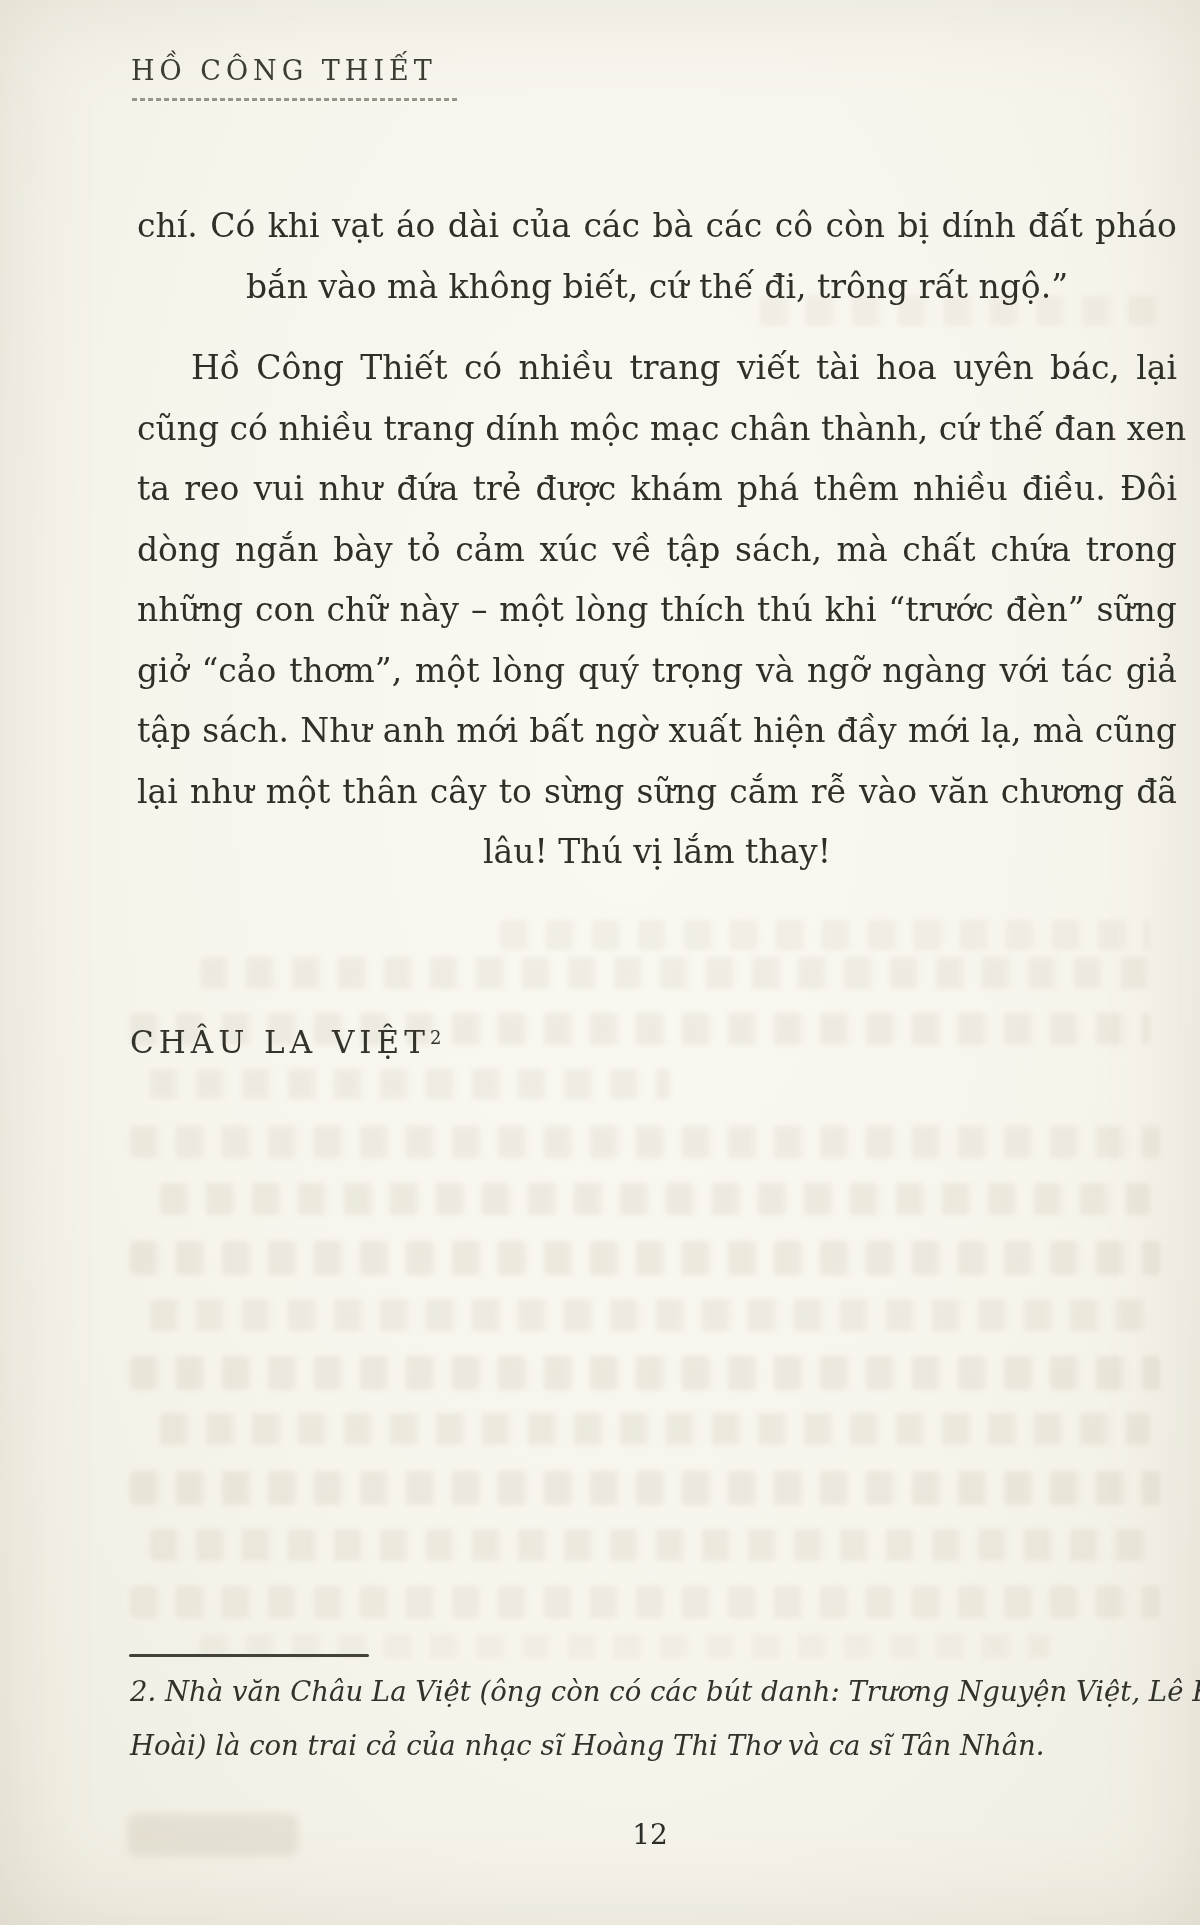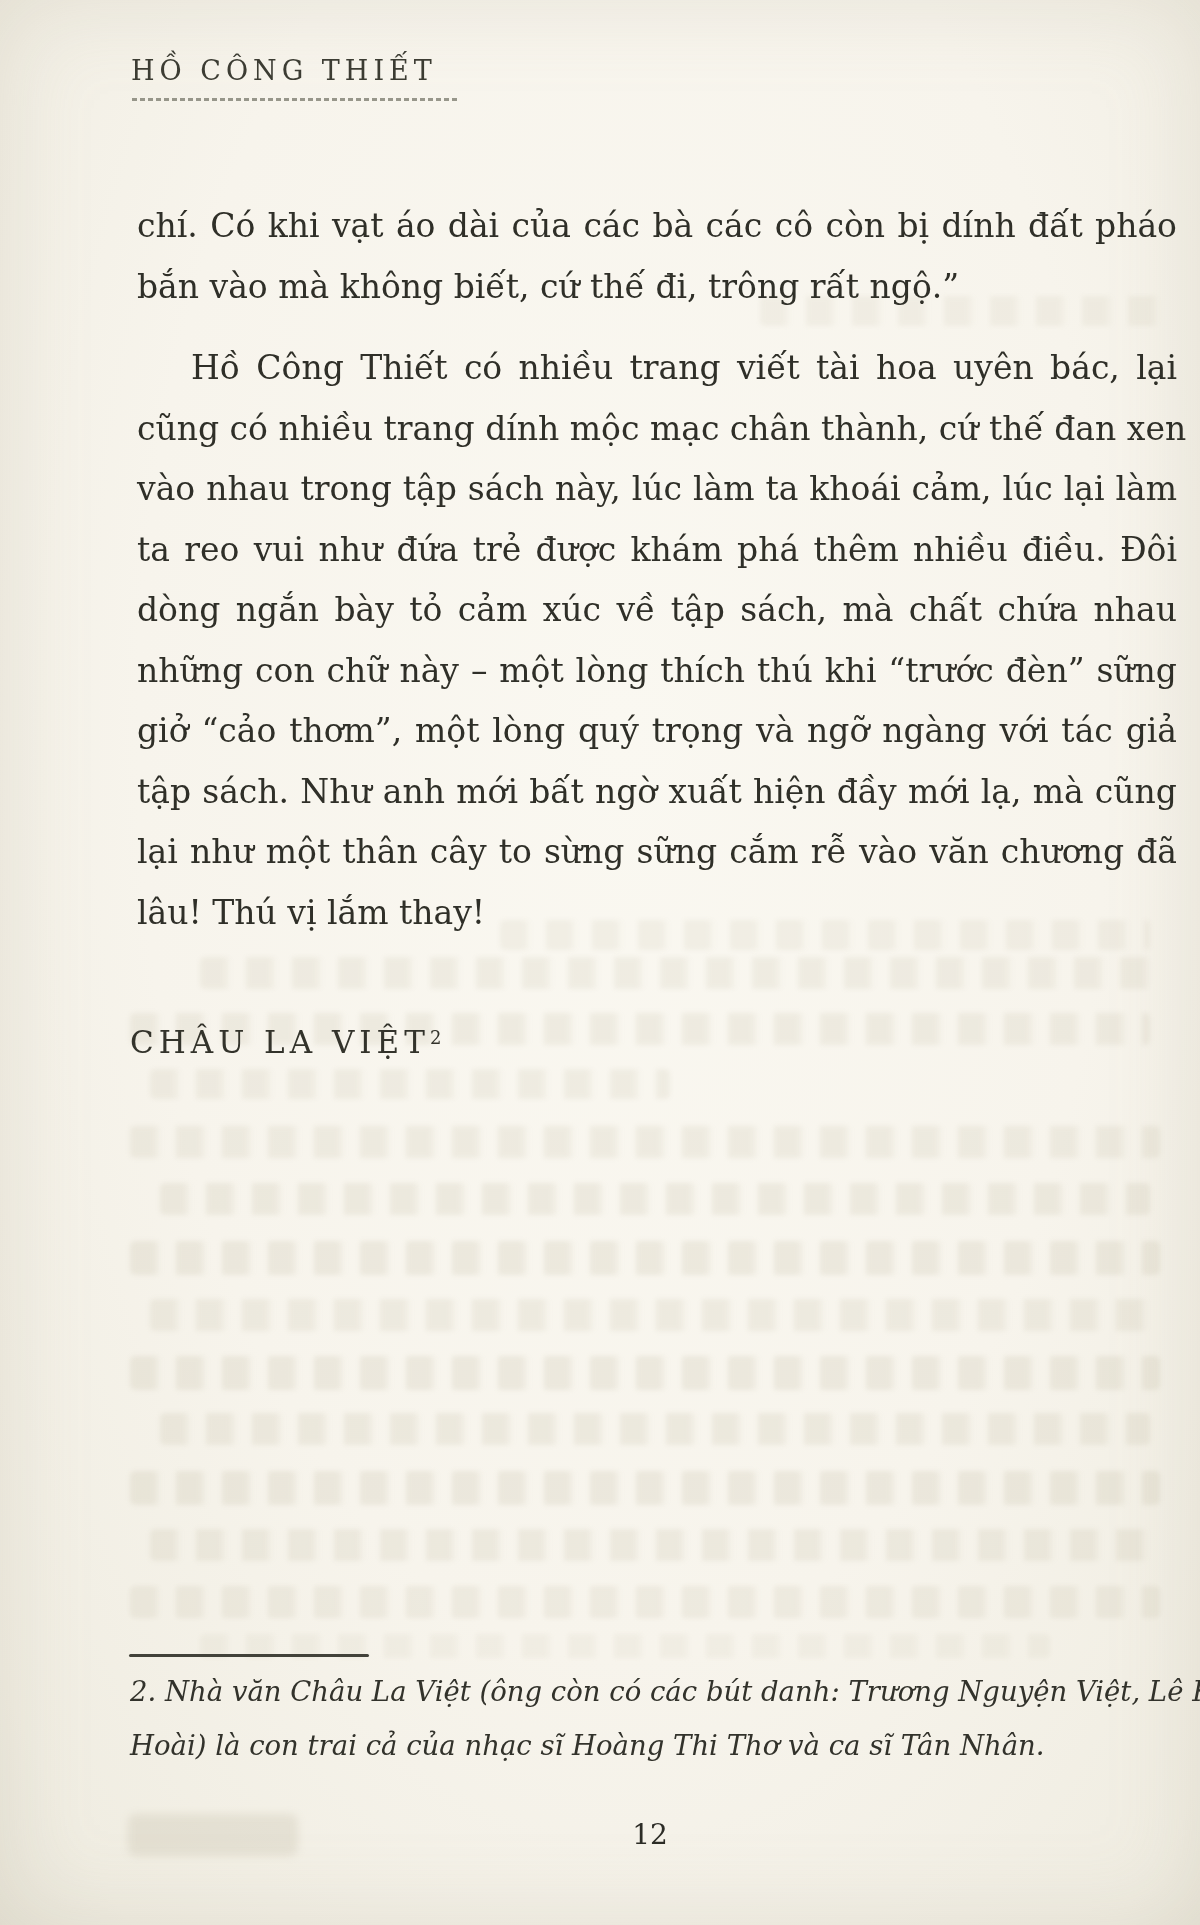--- a/index.html
+++ b/index.html
@@ -24,21 +24,21 @@
     position:absolute;left:132px;top:98px;width:326px;height:3px;
     background:repeating-linear-gradient(90deg,#77776a 0 5px,rgba(119,119,106,0) 5px 8px);
     opacity:.75;
   }
   
   .textblock{
     position:absolute;left:130px;top:196px;width:1040px;
     font-size:33px;color:#2f2f28;margin-left:7px;
   }
   .jline{height:60.5px;line-height:60.5px;text-align:justify;text-align-last:justify;white-space:nowrap;}
-  .lastline{height:60.5px;line-height:60.5px;text-align:left;white-space:nowrap;}
+  .lastline{height:60.5px;line-height:60.5px;text-align:center;white-space:nowrap;}
   .para2{margin-top:21px;}
   .indent1{padding-left:54px;}
   
   .signature{
     position:absolute;left:130px;top:1024px;width:1032px;
     font-size:31px;letter-spacing:5px;color:#33332b;
     white-space:nowrap;
   }
   .signature sup{font-size:18px;letter-spacing:0;vertical-align:9px;}
   
@@ -97,23 +97,22 @@
   <div class="ghost-blob" style="left:128px;top:1814px;width:170px;height:42px;opacity:.55;"></div>
 
   <div class="textblock">
     <div>
       <div class="jline">chí. Có khi vạt áo dài của các bà các cô còn bị dính đất pháo</div>
       <div class="lastline">bắn vào mà không biết, cứ thế đi, trông rất ngộ.”</div>
     </div>
     <div class="para2">
       <div class="jline indent1">Hồ Công Thiết có nhiều trang viết tài hoa uyên bác, lại</div>
       <div class="jline">cũng có nhiều trang dính mộc mạc chân thành, cứ thế đan xen</div>
-      <div class="jline">vào nhau trong tập sách này, lúc làm ta khoái cảm, lúc lại làm</div>
       <div class="jline">ta reo vui như đứa trẻ được khám phá thêm nhiều điều. Đôi</div>
-      <div class="jline">dòng ngắn bày tỏ cảm xúc về tập sách, mà chất chứa nhau</div>
+      <div class="jline">dòng ngắn bày tỏ cảm xúc về tập sách, mà chất chứa trong</div>
       <div class="jline">những con chữ này – một lòng thích thú khi “trước đèn” sững</div>
       <div class="jline">giở “cảo thơm”, một lòng quý trọng và ngỡ ngàng với tác giả</div>
       <div class="jline">tập sách. Như anh mới bất ngờ xuất hiện đầy mới lạ, mà cũng</div>
       <div class="jline">lại như một thân cây to sừng sững cắm rễ vào văn chương đã</div>
       <div class="lastline">lâu! Thú vị lắm thay!</div>
     </div>
   </div>
 
   <div class="signature">
     <span>CHÂU LA VIỆT</span><sup>2</sup>

